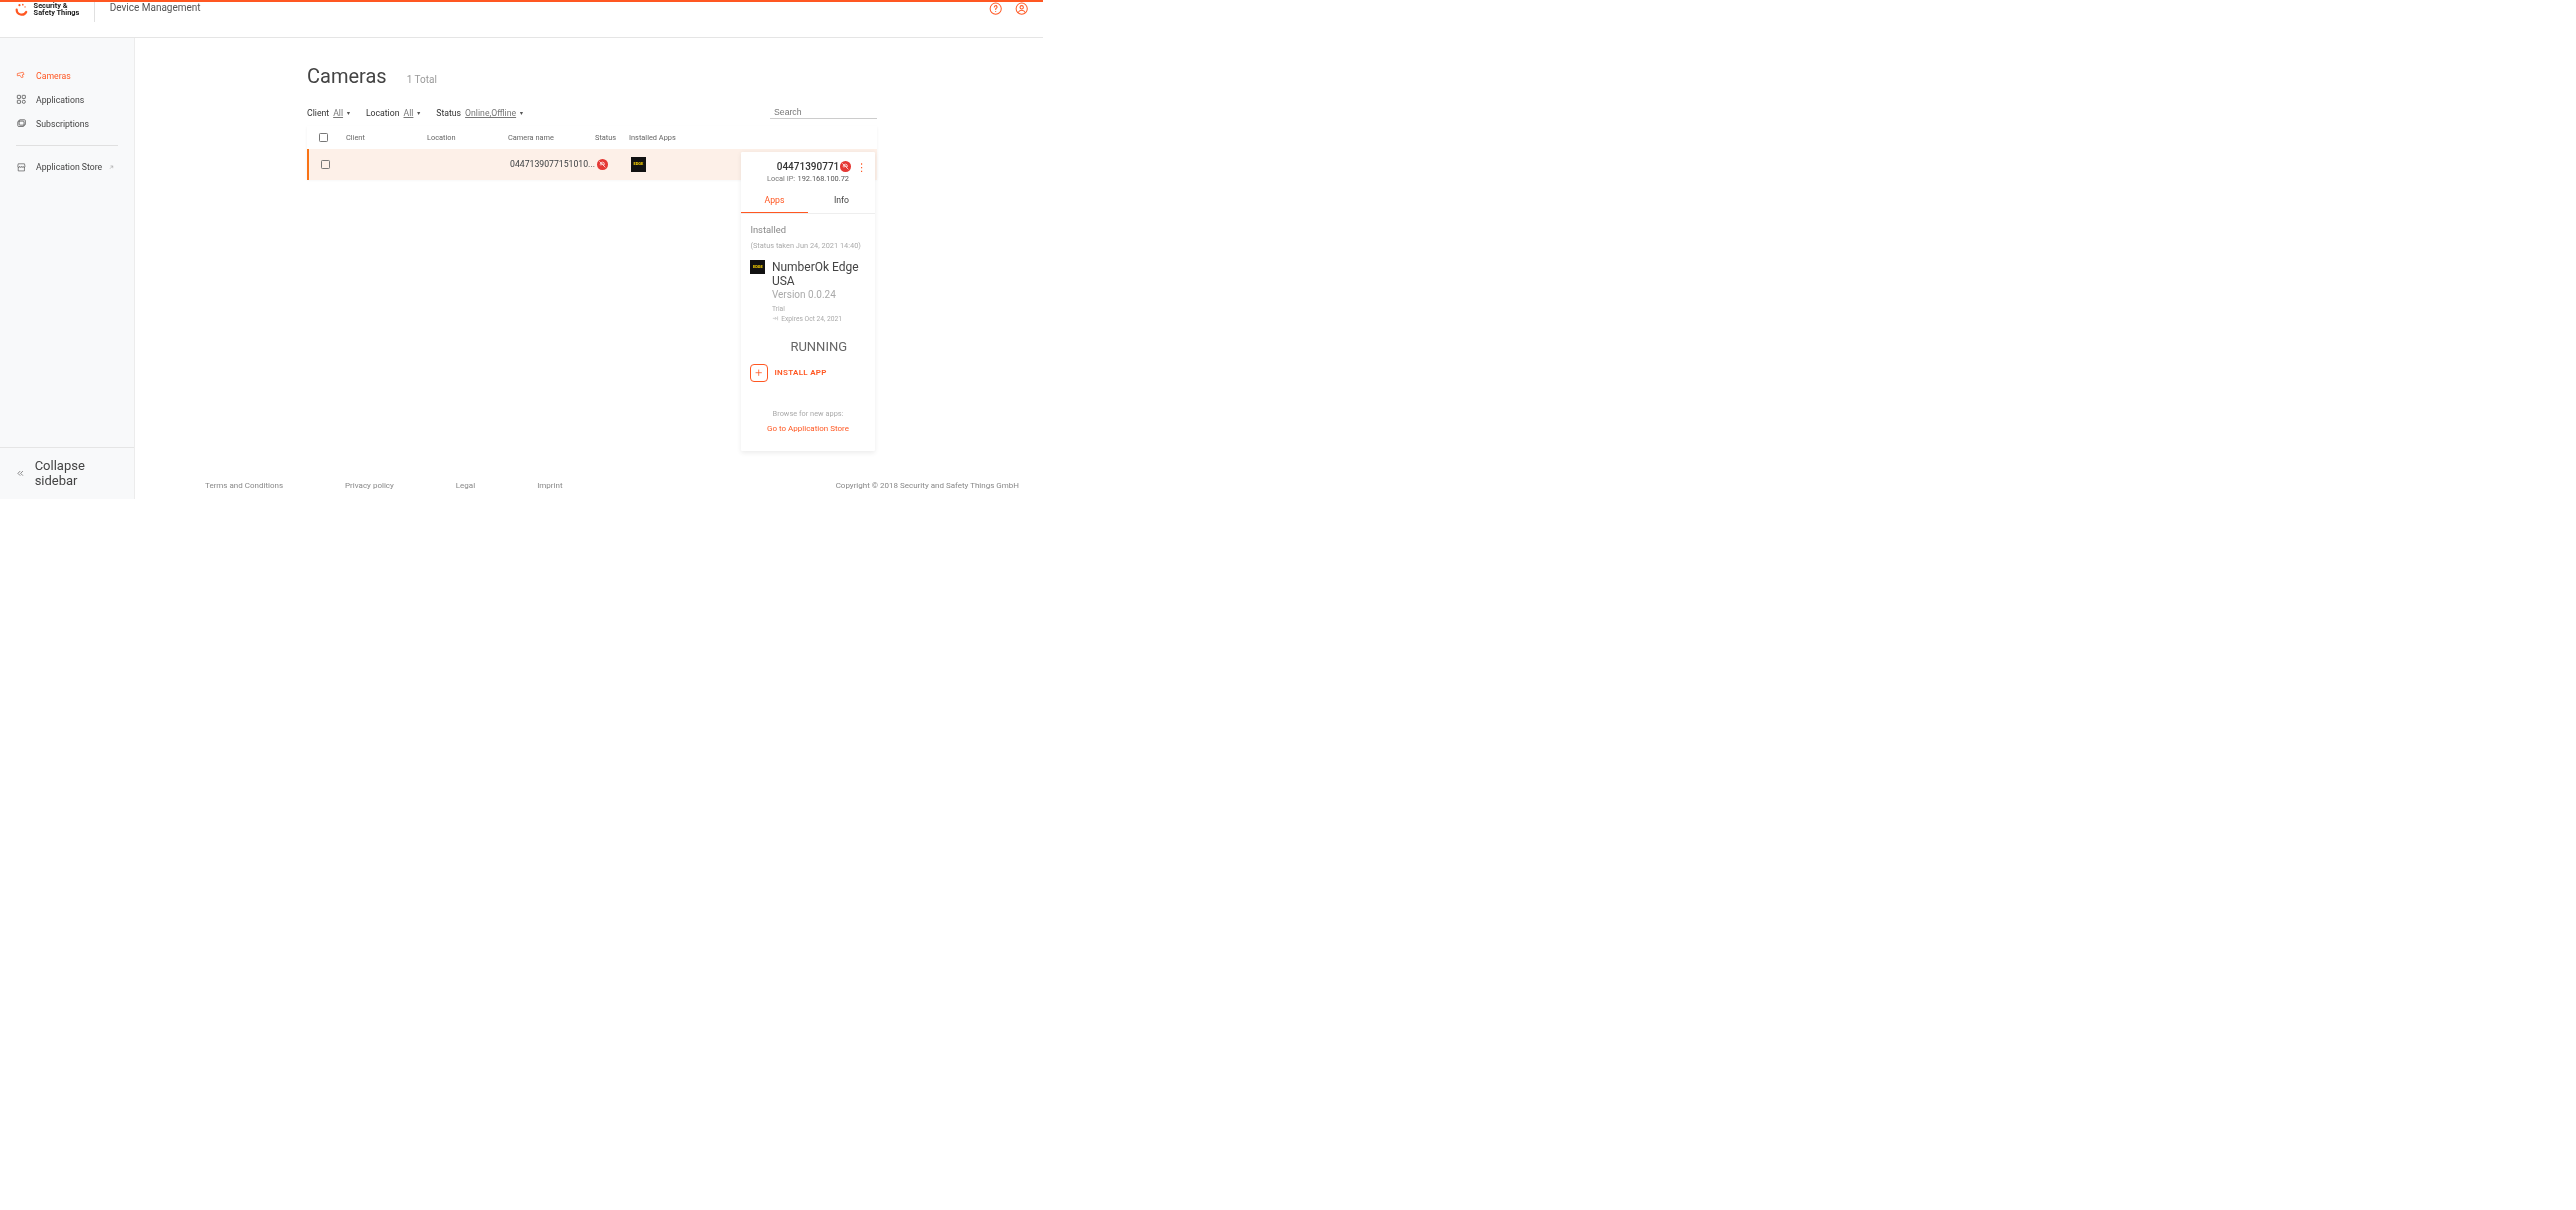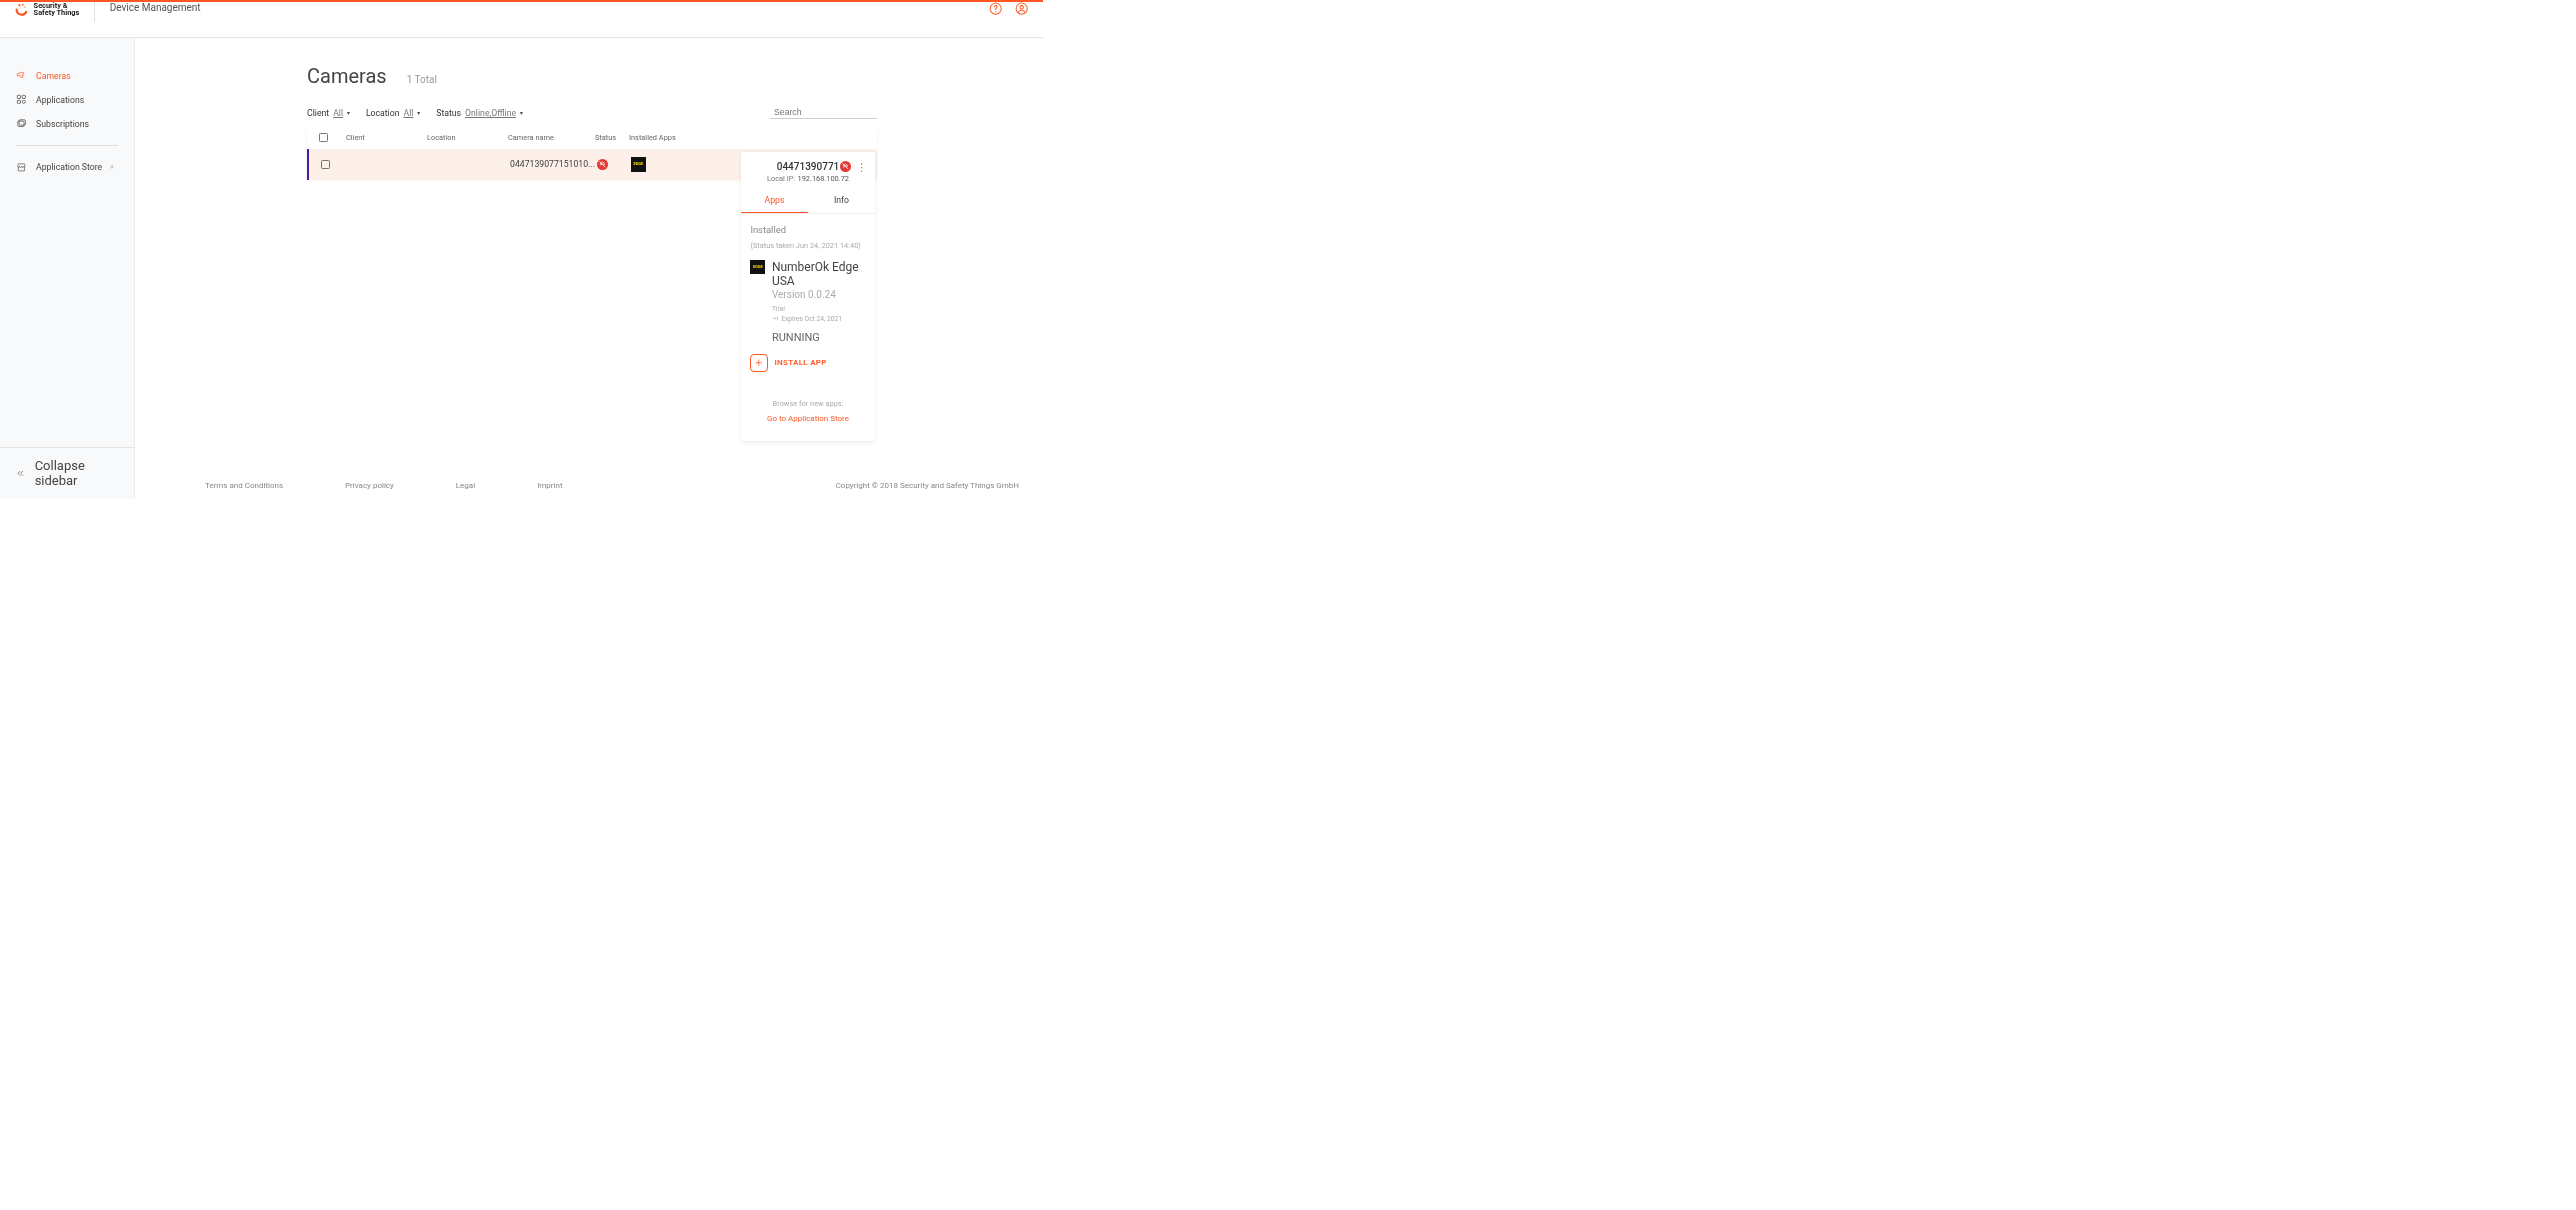--- a/index.html
+++ b/index.html
@@ -75,21 +75,21 @@
 .col-chk { width: 27px; }
 .col-client { width: 81px; }
 .col-loc { width: 81px; }
 .col-name { width: 87px; }
 .col-status { width: 34px; }
 .col-apps { width: 81px; }
 .col-act { flex:1; text-align:right; }
 .trow {
   display:flex; align-items:center; padding: 8px 12px;
   background: #fdf0e8;
-  border-left: 2px solid #4c1d95;
+  border-left: 2px solid #f97316;
   font-size:8.7px;
 }
 .status-badge {
   width:10.7px; height:10.7px; border-radius:50%; background:#e53935;
   display:inline-flex; align-items:center; justify-content:center;
 }
 .status-badge svg { width:6.7px; height:6.7px; color:#fff; }
 .app-thumb {
   width:14.8px; height:14.8px; background:#111;
   display:inline-flex; align-items:center; justify-content:center;
@@ -116,21 +116,21 @@
 .dp-body { padding: 9.4px; }
 .dp-section { font-size:9.4px; color:#888; margin-bottom:6.7px; }
 .dp-status-ts { font-size:7.4px; color:#aaa; margin-bottom:9.4px; }
 .dp-app { display:flex; margin-bottom: 10.7px; }
 .dp-app-thumb { width:14.8px; height:14.8px; background:#111; font-size:4px; color:#ffd600; font-weight:700; display:flex; align-items:center; justify-content:center; margin-right:6.7px; line-height:4px; flex-shrink:0; }
 .dp-app-info { flex:1; }
 .dp-app-name { font-size:12px; color:#444; }
 .dp-app-ver { font-size:10px; color:#aaa; margin-top:1.3px; }
 .dp-app-trial { font-size:6.7px; color:#aaa; margin-top:5.4px; }
 .dp-app-exp { font-size:6.7px; color:#aaa; margin-top:1.3px; display:flex; align-items:center; }
-.dp-app-run { font-size:11px; color:#666; margin-top:8px; }
+.dp-app-run { font-size:13px; color:#666; margin-top:16px;text-align:center; }
 .install-btn {
   display:flex; align-items:center; cursor:pointer;
   color:#ff5722; font-size:8px; font-weight:600; letter-spacing:0.3px;
 }
 .install-ic {
   width:17.4px; height:17.4px; border:1px solid #ff5722; border-radius:4px;
   display:flex; align-items:center; justify-content:center; margin-right:6.7px;
 }
 .dp-browse { text-align:center; font-size:7.4px; color:#aaa; margin-top: 27px; }
 .dp-store { text-align:center; font-size:8px; color:#ff5722; margin-top:6.7px; margin-bottom:8px; cursor:pointer; }

